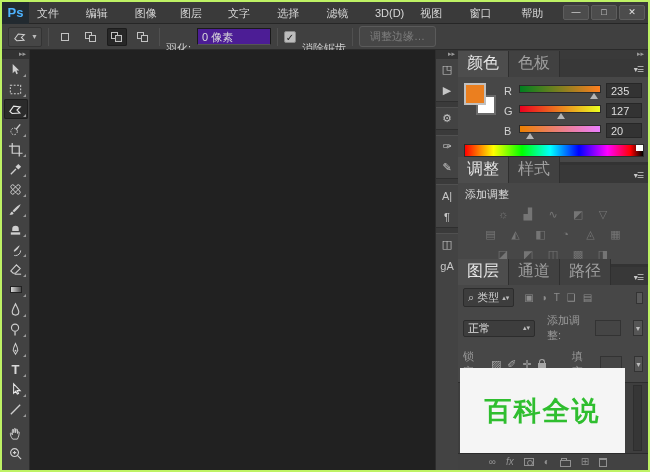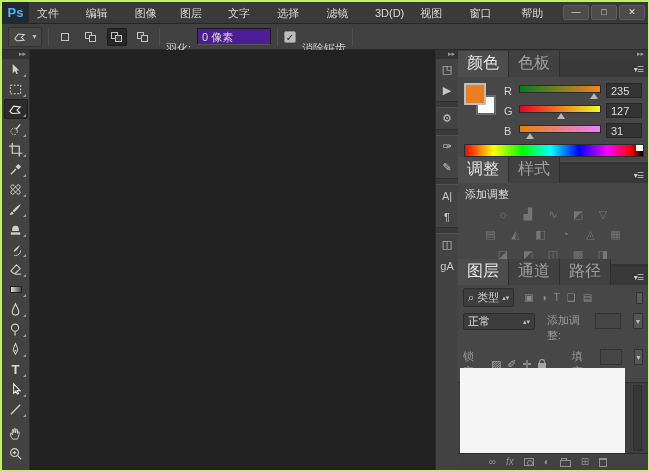--- a/index.html
+++ b/index.html
@@ -82,21 +82,21 @@
   .adj-row { display:flex; justify-content:center; gap:9px; padding:3px 0; }
   .adj-icon { width:16px; height:14px; text-align:center; color:#757575; font-size:11px; line-height:14px; }
 
   
   .layers { flex:1; display:flex; flex-direction:column; min-height:0; }
   .filter-row { display:flex; align-items:center; gap:4px; padding:3px 5px; flex:0 0 auto; }
   .search-box { display:flex; align-items:center; gap:3px; background:#3d3d3d; border:1px solid #2c2c2c; border-radius:2px; padding:1px 4px; color:#cfcfcf; }
   .filter-icons { display:flex; gap:7px; margin-left:6px; color:#8d8d8d; }
   .filter-icons span { font-size:10px; }
   .filter-toggle { margin-left:auto; width:7px; height:12px; background:#5a5a5a; border:1px solid #333; }
-  .blend-row, .lock-row { display:flex; gap:12px; padding:3px 5px; flex:0 0 auto; }
+  .blend-row, .lock-row { display:flex; align-items:center; gap:12px; padding:3px 5px; flex:0 0 auto; }
   .select { display:flex; align-items:center; background:#3d3d3d; border:1px solid #2c2c2c; border-radius:2px; height:17px; padding:0 4px; }
   .select .chev { margin-left:auto; }
   .blend-select { width:92px; color:#e0e0e0; }
   .mini-box { width:34px; height:16px; background:#454545; border:1px solid #333; }
   .dd-btn { width:13px; height:16px; background:#555; border:1px solid #333; color:#bbb; font-size:7px; text-align:center; line-height:15px; }
   .dim { color:#9a9a9a; }
   .lock-icons { display:flex; gap:6px; color:#a5a5a5; align-items:center; }
   .padlock { position:relative; width:8px; height:6px; background:#a5a5a5; display:inline-block; margin-top:4px; }
   .padlock:before { content:""; position:absolute; left:1px; top:-4px; width:4px; height:4px; border:1.5px solid #a5a5a5; border-bottom:none; border-radius:3px 3px 0 0; }
   .layer-list { flex:1; background:#3e3e3e; border-top:1px solid #2e2e2e; position:relative; min-height:0; }
@@ -167,20 +167,21 @@
           <i></i>
         </span>
       </div>
     <div class="vsep"></div>
     <span class="opt-label">羽化:</span>
     <div class="feather-box">0 像素</div>
     <div class="vsep"></div>
     <span class="checkbox">✓</span>
     <span class="opt-label">消除锯齿</span>
     <div class="vsep"></div>
+    <div class="refine-btn">调整边缘…</div>
   </div>
 
   <div class="main">
 
     <div class="toolbar">
       <div class="bar-collapse">▸▸</div>
       <div class="tool">
         <svg width="15" height="15" viewBox="0 0 16 16">
             <path d="M5 2v10l2.5-2.5L9 13l1.5-.7-1.4-3.2H12z" fill="#cfcfcf"></path>
           </svg>
@@ -357,21 +358,21 @@
               <span class="thumb" style="left:46%;"></span>
             </span>
             <span class="ch-value">127</span>
           </div>
           <div class="ch-row">
             <span class="ch-label">B</span>
             <span class="track-wrap">
               <span class="track" style="background:linear-gradient(to right,rgb(235,127,0),rgb(235,127,255));"></span>
               <span class="thumb" style="left:9%;"></span>
             </span>
-            <span class="ch-value">31</span>
+            <span class="ch-value">20</span>
           </div>
         </div>
       </div>
       <div class="spectrum-wrap">
         <span class="spectrum"></span>
           <span class="spec-white"></span>
       </div>
 
       <div class="panel-gap"></div>
 
@@ -445,20 +446,21 @@
             <span>✛</span>
             <span class="padlock"></span>
           </span>
           <span class="dim" style="margin-left:14px;">填充:</span>
           <span class="mini-box"></span>
           <span class="dd-btn">▼</span>
         </div>
         <div class="layer-list">
           <div class="scroll-groove"></div>
           <div class="watermark">
+            <div class="wm-title" id="wm-title" style="color: rgb(47, 190, 47);">百科全说</div>
           </div>
         </div>
         <div class="layers-bottom">
           <span class="lb-icon">∞</span>
           <span class="lb-icon lb-fx">fx</span>
           <span class="mask-shape"></span>
           <span class="lb-icon">◐</span>
           <span class="folder-shape"></span>
           <span class="lb-icon">⊞</span>
           <span class="trash-shape"></span>

